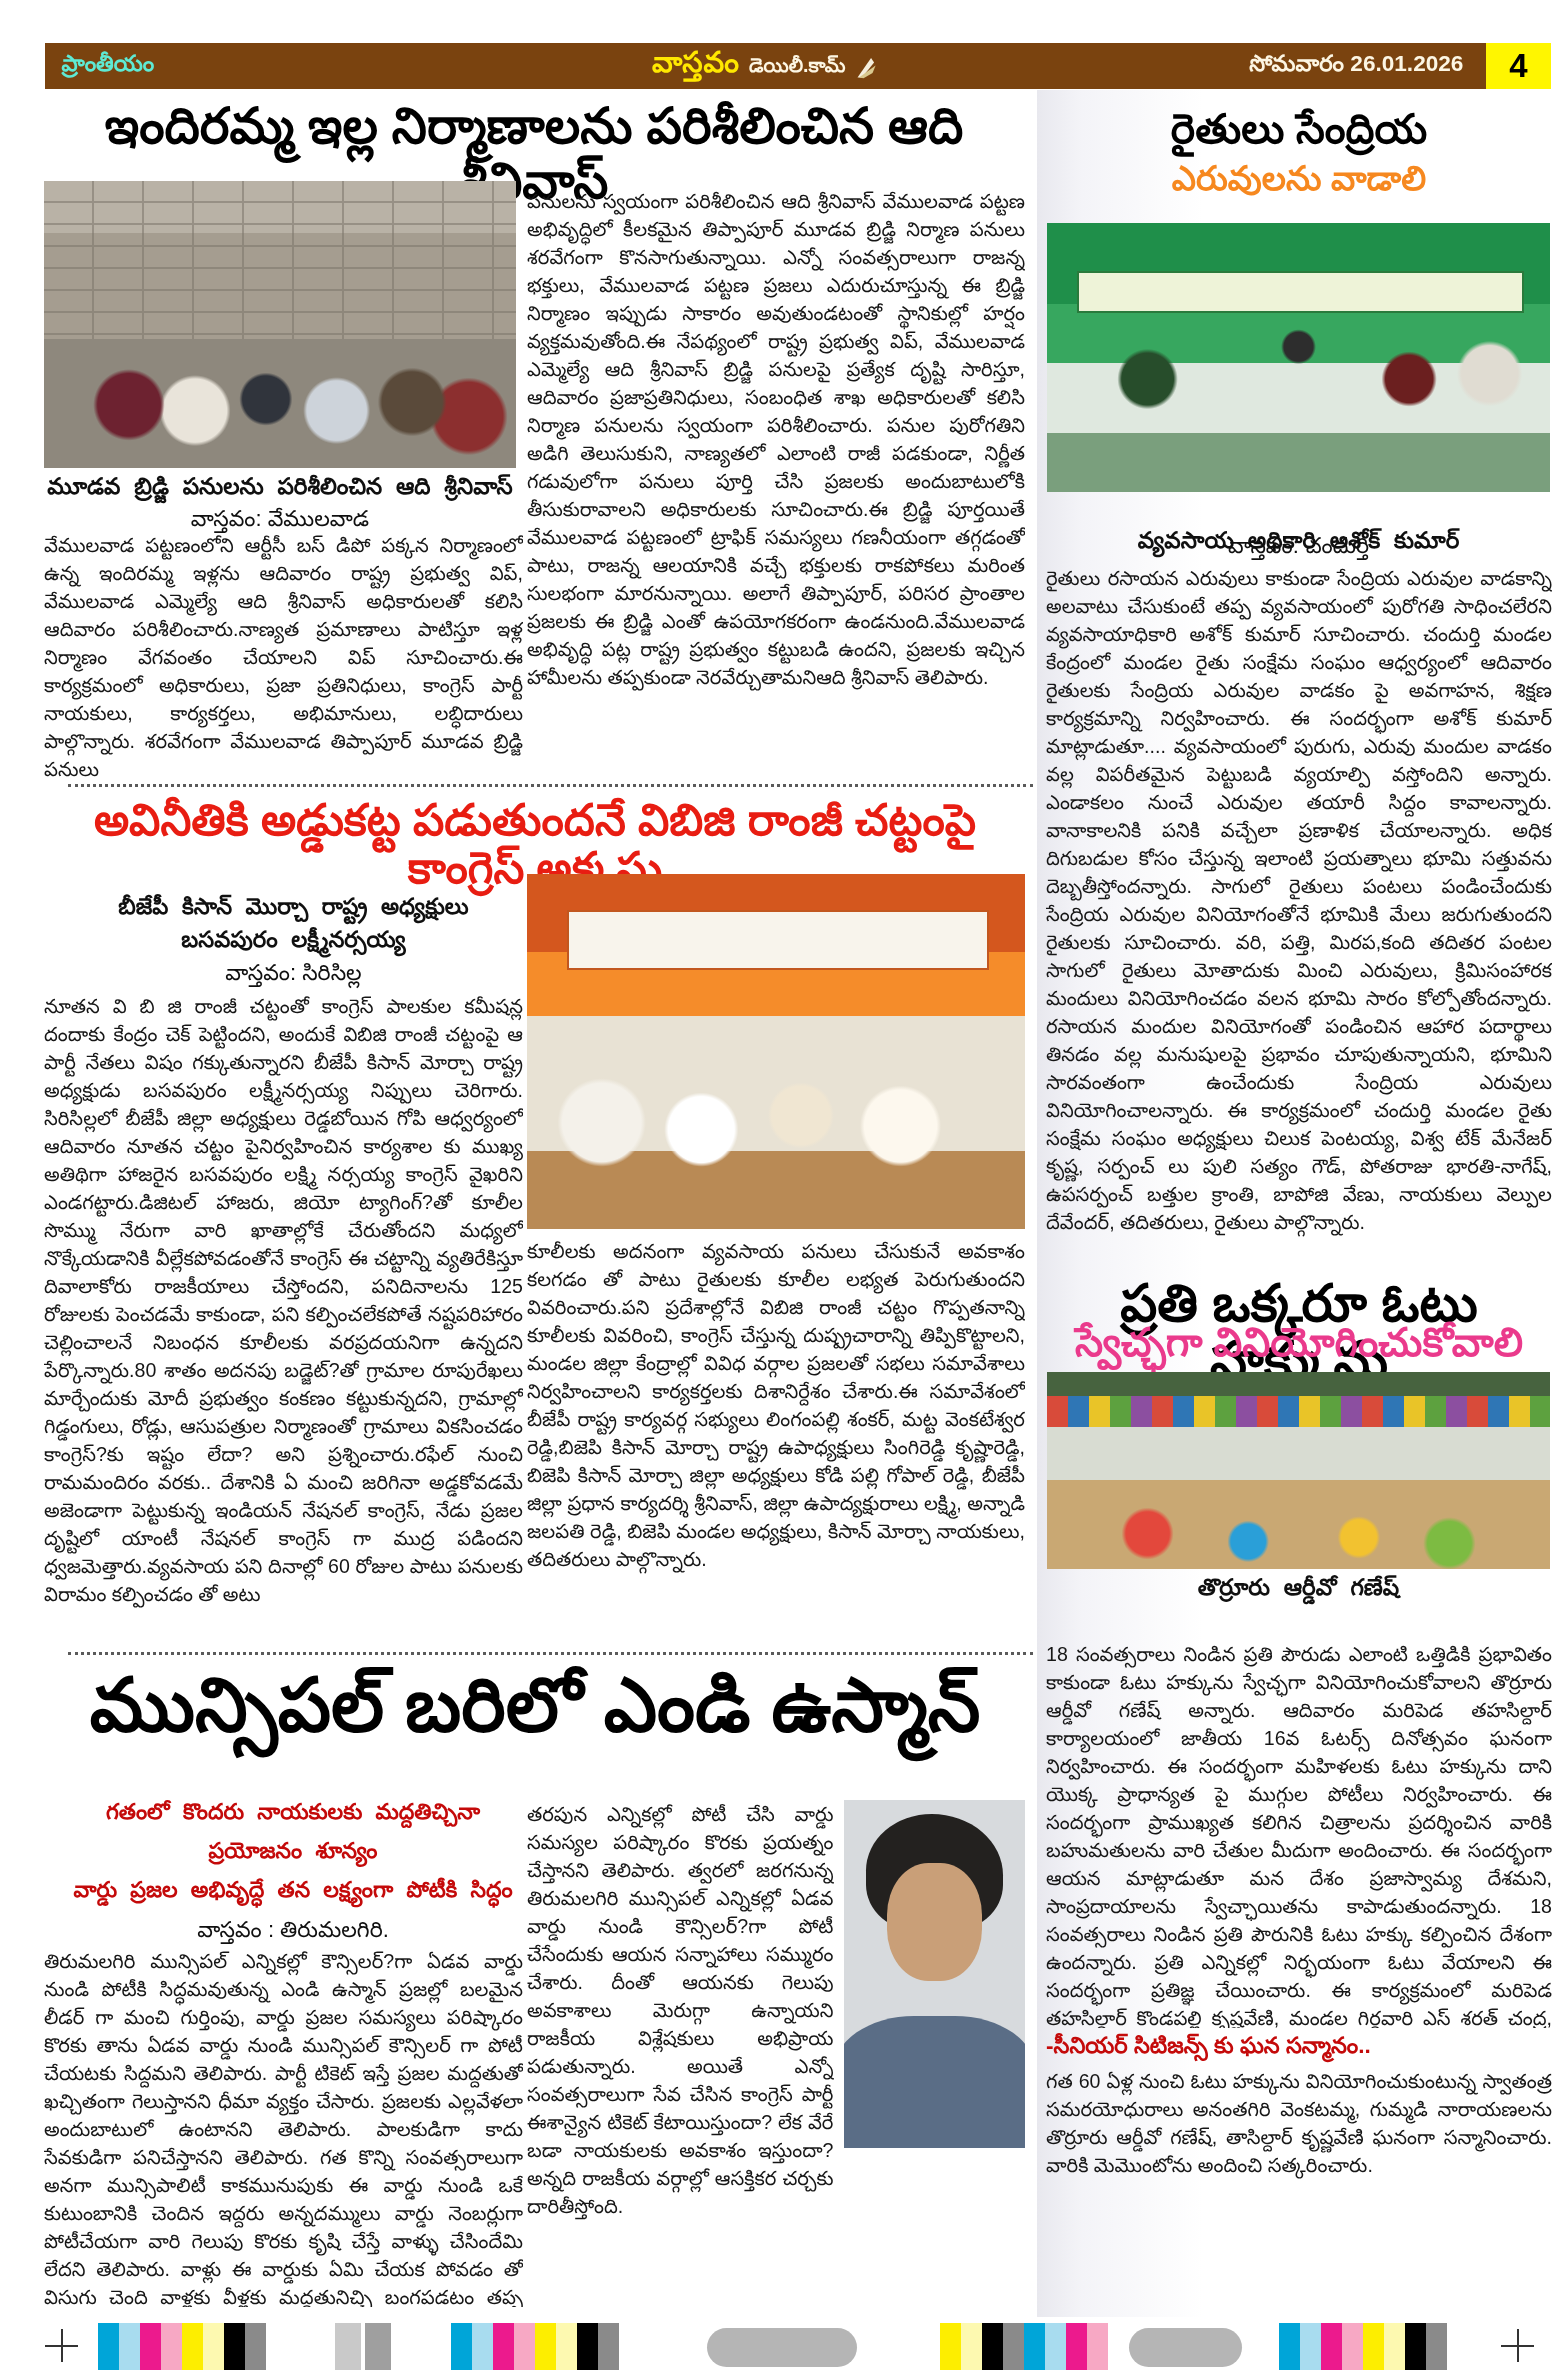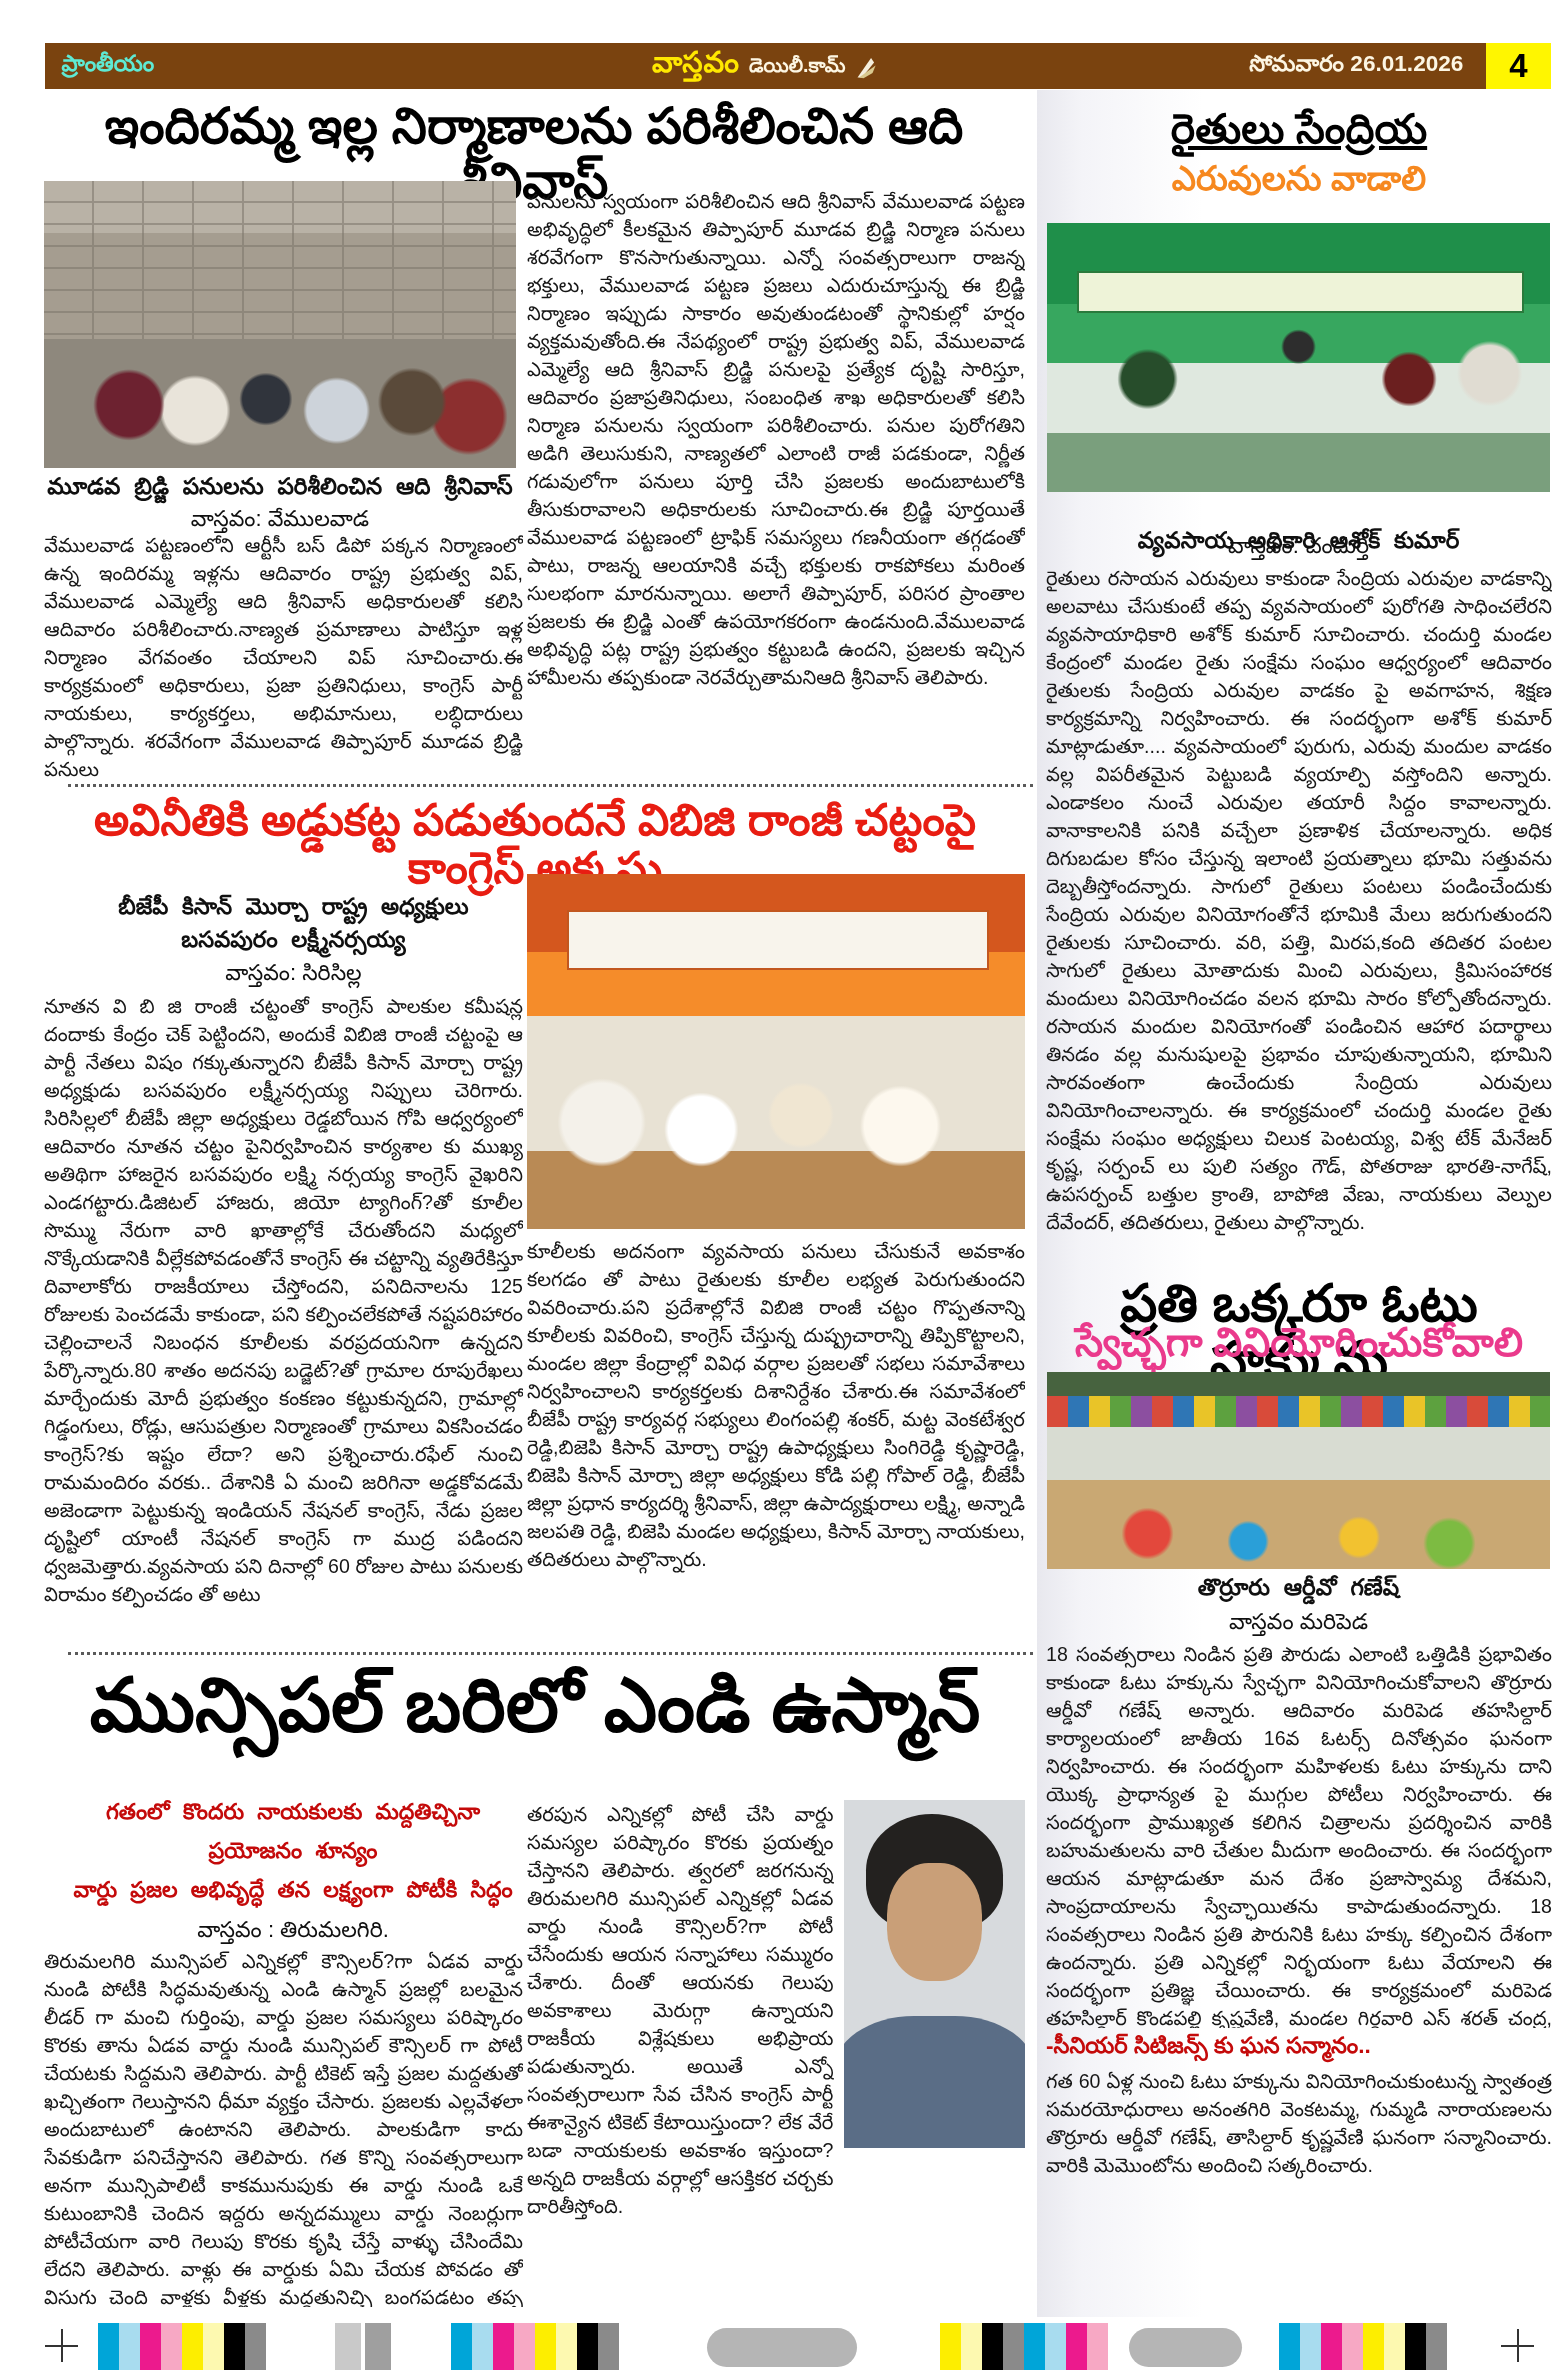--- a/index.html
+++ b/index.html
@@ -142,32 +142,31 @@
 
   <div class="abs" style="left:527px;top:1800px;width:498px;height:519px;overflow:hidden;">
     <div class="photo photo-portrait" style="position:relative;float:right;width:181px;height:348px;margin:0 0 7.5px 10.5px;">
       <div class="hair"></div>
       <div class="face"></div>
       <div class="shirt"></div>
     </div>
     <div class="bodytext" style="height:519px;">తరపున ఎన్నికల్లో పోటీ చేసి వార్డు సమస్యల పరిష్కారం కొరకు ప్రయత్నం చేస్తానని తెలిపారు. త్వరలో జరగనున్న తిరుమలగిరి మున్సిపల్ ఎన్నికల్లో ఏడవ వార్డు నుండి కౌన్సిలర్?గా పోటీ చేసేందుకు ఆయన సన్నాహాలు సమ్మురం చేశారు. దీంతో ఆయనకు గెలుపు అవకాశాలు మెరుగ్గా ఉన్నాయని రాజకీయ విశ్లేషకులు అభిప్రాయ పడుతున్నారు. అయితే ఎన్నో సంవత్సరాలుగా సేవ చేసిన కాంగ్రెస్ పార్టీ ఈశాన్యైన టికెట్ కేటాయిస్తుందా? లేక వేరే బడా నాయకులకు అవకాశం ఇస్తుందా? అన్నది రాజకీయ వర్గాల్లో ఆసక్తికర చర్చకు దారితీస్తోంది.</div>
   </div>
 
-  <div class="abs headline" style="left:1046px;top:107px;width:506px;font-size:41px;text-decoration:underline;">రైతులు సేంద్రియ</div>
+  <div class="abs headline" style="left:1046px;top:107px;width:506px;font-size:41px;">రైతులు సేంద్రియ</div>
   <div class="abs headline" style="left:1046px;top:160px;width:506px;font-size:34px;color:#f6881f;">ఎరువులను వాడాలి</div>
   <div class="photo photo-green-meeting" style="left:1047px;top:223px;width:503px;height:269px;"></div>
   <div class="abs caption" style="left:1047px;top:500px;width:503px;margin-top:28px;">వ్యవసాయ అధికారి అశోక్ కుమార్</div>
   <div class="abs byline" style="left:1047px;top:533px;width:503px;">వాస్తవం: చందుర్తి</div>
   <div class="abs bodytext" style="left:1046px;top:564px;width:506px;height:692px;">రైతులు రసాయన ఎరువులు కాకుండా సేంద్రియ ఎరువుల వాడకాన్ని అలవాటు చేసుకుంటే తప్ప వ్యవసాయంలో పురోగతి సాధించలేరని వ్యవసాయాధికారి అశోక్ కుమార్ సూచించారు. చందుర్తి మండల కేంద్రంలో మండల రైతు సంక్షేమ సంఘం ఆధ్వర్యంలో ఆదివారం రైతులకు సేంద్రియ ఎరువుల వాడకం పై అవగాహన, శిక్షణ కార్యక్రమాన్ని నిర్వహించారు. ఈ సందర్భంగా అశోక్ కుమార్ మాట్లాడుతూ.... వ్యవసాయంలో పురుగు, ఎరువు మందుల వాడకం వల్ల విపరీతమైన పెట్టుబడి వ్యయాల్పి వస్తోందిని అన్నారు. ఎండాకలం నుంచే ఎరువుల తయారీ సిద్దం కావాలన్నారు. వానాకాలనికి పనికి వచ్చేలా ప్రణాళిక చేయాలన్నారు. అధిక దిగుబడుల కోసం చేస్తున్న ఇలాంటి ప్రయత్నాలు భూమి సత్తువను దెబ్బతీస్తోందన్నారు. సాగులో రైతులు పంటలు పండించేందుకు సేంద్రియ ఎరువుల వినియోగంతోనే భూమికి మేలు జరుగుతుందని రైతులకు సూచించారు. వరి, పత్తి, మిరప,కంది తదితర పంటల సాగులో రైతులు మోతాదుకు మించి ఎరువులు, క్రిమిసంహారక మందులు వినియోగించడం వలన భూమి సారం కోల్పోతోందన్నారు. రసాయన మందుల వినియోగంతో పండించిన ఆహార పదార్థాలు తినడం వల్ల మనుషులపై ప్రభావం చూపుతున్నాయని, భూమిని సారవంతంగా ఉంచేందుకు సేంద్రియ ఎరువులు వినియోగించాలన్నారు. ఈ కార్యక్రమంలో చందుర్తి మండల రైతు సంక్షేమ సంఘం అధ్యక్షులు చిలుక పెంటయ్య, విశ్వ టేక్ మేనేజర్ కృష్ణ, సర్పంచ్ లు పులి సత్యం గౌడ్, పోతరాజు భారతి-నాగేష్, ఉపసర్పంచ్ బత్తుల క్రాంతి, బాపోజి వేణు, నాయకులు వెల్పుల దేవేందర్, తదితరులు, రైతులు పాల్గొన్నారు.</div>
 
   <div class="abs headline" style="left:1046px;top:1275px;width:506px;font-size:52px;">ప్రతి ఒక్కరూ ఓటు హక్కును</div>
   <div class="abs headline" style="left:1046px;top:1320px;width:506px;font-size:40px;color:#ea3a8c;">స్వేచ్ఛగా వినియోగించుకోవాలి</div>
   <div class="photo photo-rangoli" style="left:1047px;top:1372px;width:503px;height:197px;"></div>
   <div class="abs caption" style="left:1047px;top:1575px;width:503px;">తొర్రూరు ఆర్డీవో గణేష్</div>
-  <div class="abs byline" style="left:1047px;top:1609px;width:503px;">వాస్తవం మరిపెడ</div>
   <div class="abs bodytext" style="left:1046px;top:1640px;width:506px;height:388px;">18 సంవత్సరాలు నిండిన ప్రతి పౌరుడు ఎలాంటి ఒత్తిడికి ప్రభావితం కాకుండా ఓటు హక్కును స్వేచ్ఛగా వినియోగించుకోవాలని తొర్రూరు ఆర్డీవో గణేష్ అన్నారు. ఆదివారం మరిపెడ తహసిల్దార్ కార్యాలయంలో జాతీయ 16వ ఓటర్స్ దినోత్సవం ఘనంగా నిర్వహించారు. ఈ సందర్భంగా మహిళలకు ఓటు హక్కును దాని యొక్క ప్రాధాన్యత పై ముగ్గుల పోటీలు నిర్వహించారు. ఈ సందర్భంగా ప్రాముఖ్యత కలిగిన చిత్రాలను ప్రదర్శించిన వారికి బహుమతులను వారి చేతుల మీదుగా అందించారు. ఈ సందర్భంగా ఆయన మాట్లాడుతూ మన దేశం ప్రజాస్వామ్య దేశమని, సాంప్రదాయాలను స్వేచ్ఛాయితను కాపాడుతుందన్నారు. 18 సంవత్సరాలు నిండిన ప్రతి పౌరునికి ఓటు హక్కు కల్పించిన దేశంగా ఉందన్నారు. ప్రతి ఎన్నికల్లో నిర్భయంగా ఓటు వేయాలని ఈ సందర్భంగా ప్రతిజ్ఞ చేయించారు. ఈ కార్యక్రమంలో మరిపెడ తహసిల్దార్ కొండపల్లి కృష్ణవేణి, మండల గిర్దవారి ఎస్ శరత్ చంద్ర, సీనియర్ అసిస్టెంట్ రజిని, కార్యదర్శి సిబ్బంది, బి ఎల్ వో లు, తదితరులు పాల్గొన్నారు.</div>
   <div class="abs" style="left:1046px;top:2033px;width:506px;font-size:22.6px;font-weight:bold;color:#c40a0a;">-సీనియర్ సిటిజన్స్ కు ఘన సన్మానం..</div>
   <div class="abs bodytext" style="left:1046px;top:2067px;width:506px;height:241px;">గత 60 ఏళ్ల నుంచి ఓటు హక్కును వినియోగించుకుంటున్న స్వాతంత్ర సమరయోధురాలు అనంతగిరి వెంకటమ్మ, గుమ్మడి నారాయణలను తొర్రూరు ఆర్డీవో గణేష్, తాసిల్దార్ కృష్ణవేణి ఘనంగా సన్మానించారు. వారికి మెమొంటోను అందించి సత్కరించారు.</div>
 
   <div class="plus-mark" style="left:45px;top:2329px;"></div>
   <div class="swatch-group" style="left:98px;">
     <span class="swatch c1"></span>
       <span class="swatch c2"></span>
       <span class="swatch c3"></span>
       <span class="swatch c4"></span>

